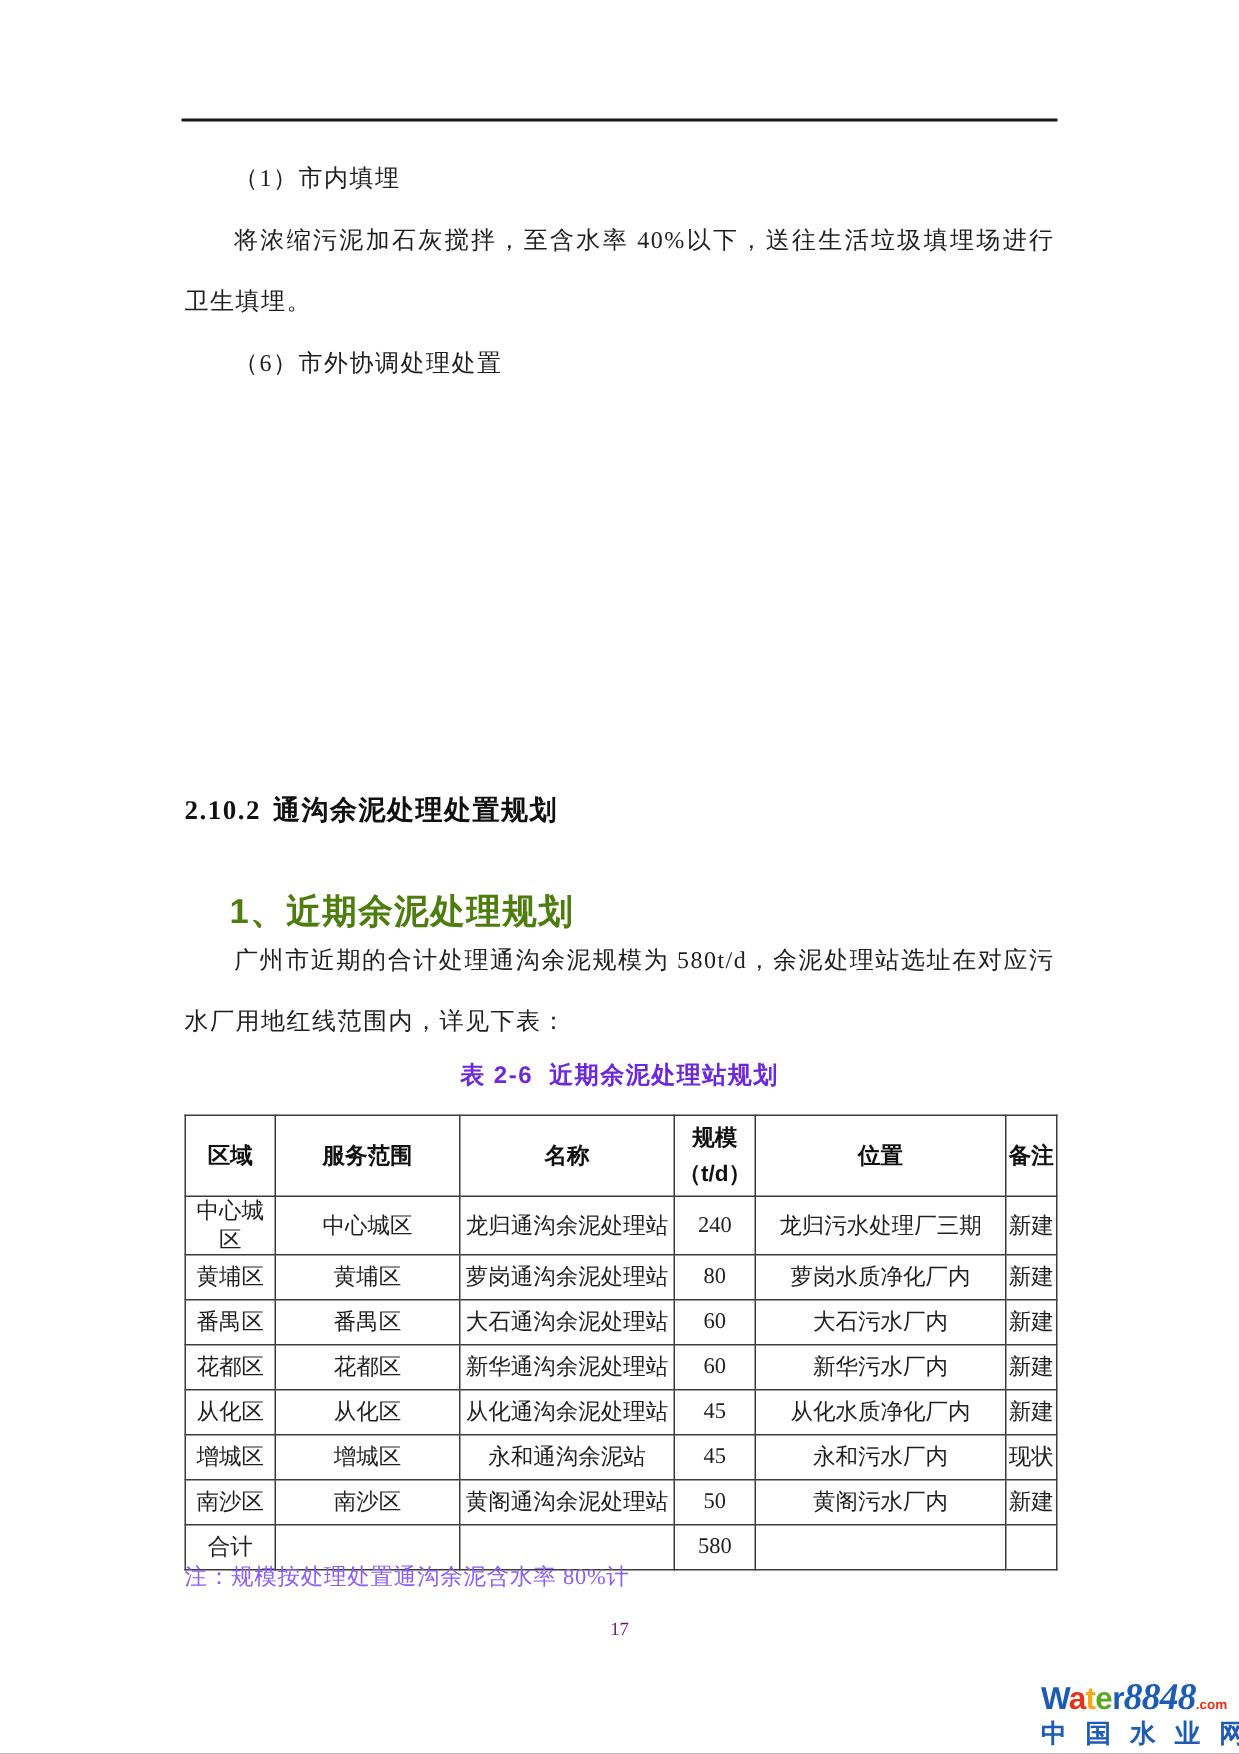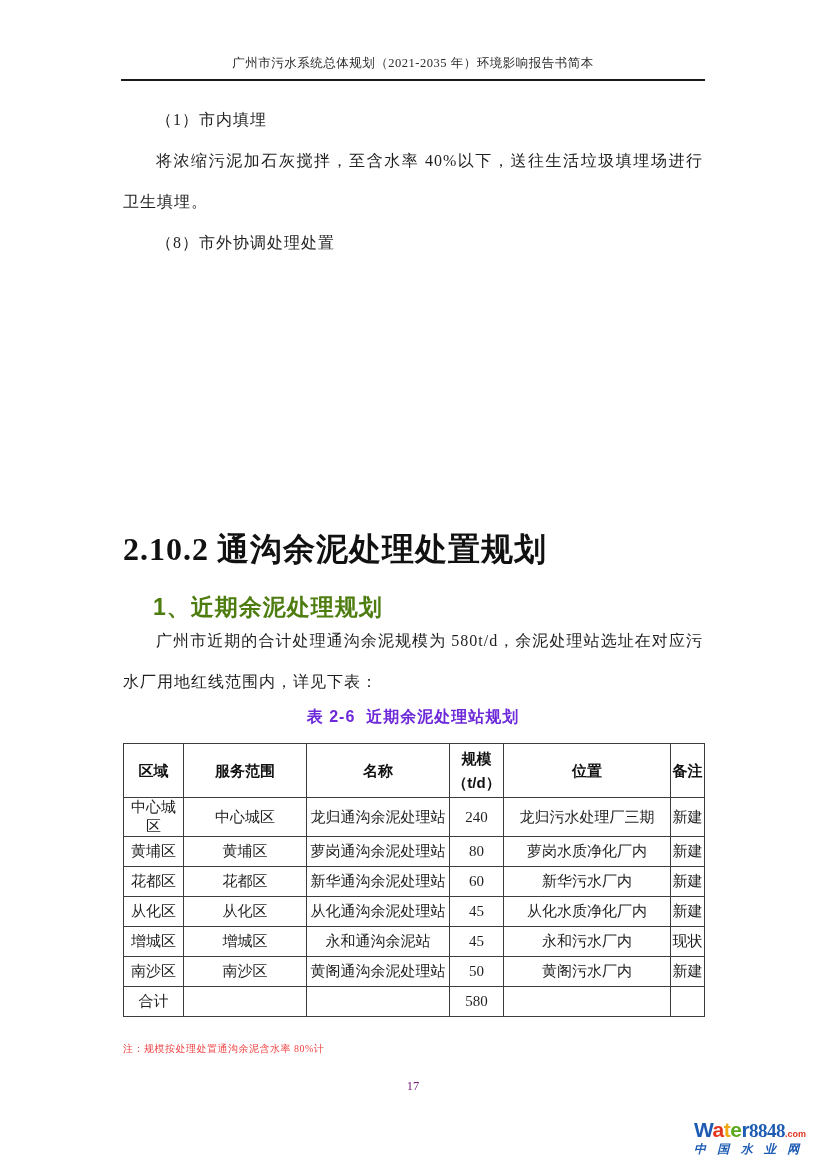--- a/index.html
+++ b/index.html
@@ -25,21 +25,21 @@
   .body-block{
     position:absolute;top:99px;left:123px;width:580px;
     font-size:16px;line-height:41px;letter-spacing:1px;
     text-align:justify;
   }
   .body-block p{margin:0;}
   .p-indent{text-indent:33px;}
   
   .section-heading{
     position:absolute;top:528px;left:123px;width:600px;
-    font-size:32px;font-weight:bold;color:#111;
+    font-size:18px;font-weight:bold;color:#111;
     font-family:"Liberation Sans","DejaVu Sans",sans-serif;
     letter-spacing:1px;
   }
   .section-heading .num{
     font-family:"Liberation Serif","DejaVu Serif",serif;
     margin-right:8px;
   }
   .sub-heading{
     position:absolute;top:592px;left:153px;
     font-size:23px;font-weight:bold;color:#4d7c0f;
@@ -71,58 +71,56 @@
     font-family:"Liberation Sans","DejaVu Sans",sans-serif;
     font-weight:bold;font-size:15px;color:#111;
     height:53px;white-space:pre-line;line-height:24px;
   }
   table.plan td{
     font-family:"Liberation Serif","DejaVu Serif",serif;
     font-size:15px;color:#1f1f1f;height:29px;
   }
   .table-note{
     position:absolute;top:1042px;left:123px;width:580px;
-    font-size:10px;letter-spacing:.5px;color:#ef4444;
+    font-size:15px;letter-spacing:.5px;color:#8b5cf6;
   }
   
   .page-number{
     position:absolute;top:1079px;left:123px;width:580px;
     text-align:center;font-size:12.5px;color:#701a75;
   }
   
   .logo{
     position:absolute;left:694px;top:1119px;width:130px;
     font-family:"Liberation Sans","DejaVu Sans",sans-serif;
     line-height:1;
   }
   .logo-row1{white-space:nowrap;}
   .logo-word{font-size:21px;font-weight:bold;letter-spacing:-.5px;}
   .logo-num{
     font-family:"Liberation Serif","DejaVu Serif",serif;
-    font-weight:bold;font-size:19px;letter-spacing:-.5px;
+    font-style:italic;font-weight:bold;font-size:25px;letter-spacing:-.5px;
   }
   .logo-com{font-size:9px;font-weight:bold;vertical-align:baseline;}
   .logo-sub{
-    margin-top:3px;font-size:12px;font-weight:bold;letter-spacing:4px;
+    margin-top:3px;font-size:17px;font-weight:bold;letter-spacing:4px;
     white-space:nowrap;
-    font-style:italic;
   }
 </style>
 </head>
 <body>
 
 <div class="page">
 
-  <div class="header-title">广州市污水系统总体规划（2021-2035 年）环境影响报告书简本</div>
   <div class="header-rule"></div>
 
   <div class="body-block">
     <p class="p-indent">（1）市内填埋</p>
     <p class="p-indent">将浓缩污泥加石灰搅拌，至含水率 40%以下，送往生活垃圾填埋场进行卫生填埋。</p>
-    <p class="p-indent">（8）市外协调处理处置</p>
+    <p class="p-indent">（6）市外协调处理处置</p>
   </div>
 
   <div class="section-heading">
     <span class="num">2.10.2</span><span>通沟余泥处理处置规划</span>
   </div>
 
   <div class="sub-heading">1、近期余泥处理规划</div>
 
   <div class="lead-block">
     <p class="p-indent">广州市近期的合计处理通沟余泥规模为 580t/d，余泥处理站选址在对应污水厂用地红线范围内，详见下表：</p>
@@ -163,20 +161,28 @@
       </tr>
       <tr>
         <td>黄埔区</td>
         <td>黄埔区</td>
         <td>萝岗通沟余泥处理站</td>
         <td>80</td>
         <td>萝岗水质净化厂内</td>
         <td>新建</td>
       </tr>
       <tr>
+        <td>番禺区</td>
+        <td>番禺区</td>
+        <td>大石通沟余泥处理站</td>
+        <td>60</td>
+        <td>大石污水厂内</td>
+        <td>新建</td>
+      </tr>
+      <tr>
         <td>花都区</td>
         <td>花都区</td>
         <td>新华通沟余泥处理站</td>
         <td>60</td>
         <td>新华污水厂内</td>
         <td>新建</td>
       </tr>
       <tr>
         <td>从化区</td>
         <td>从化区</td>

